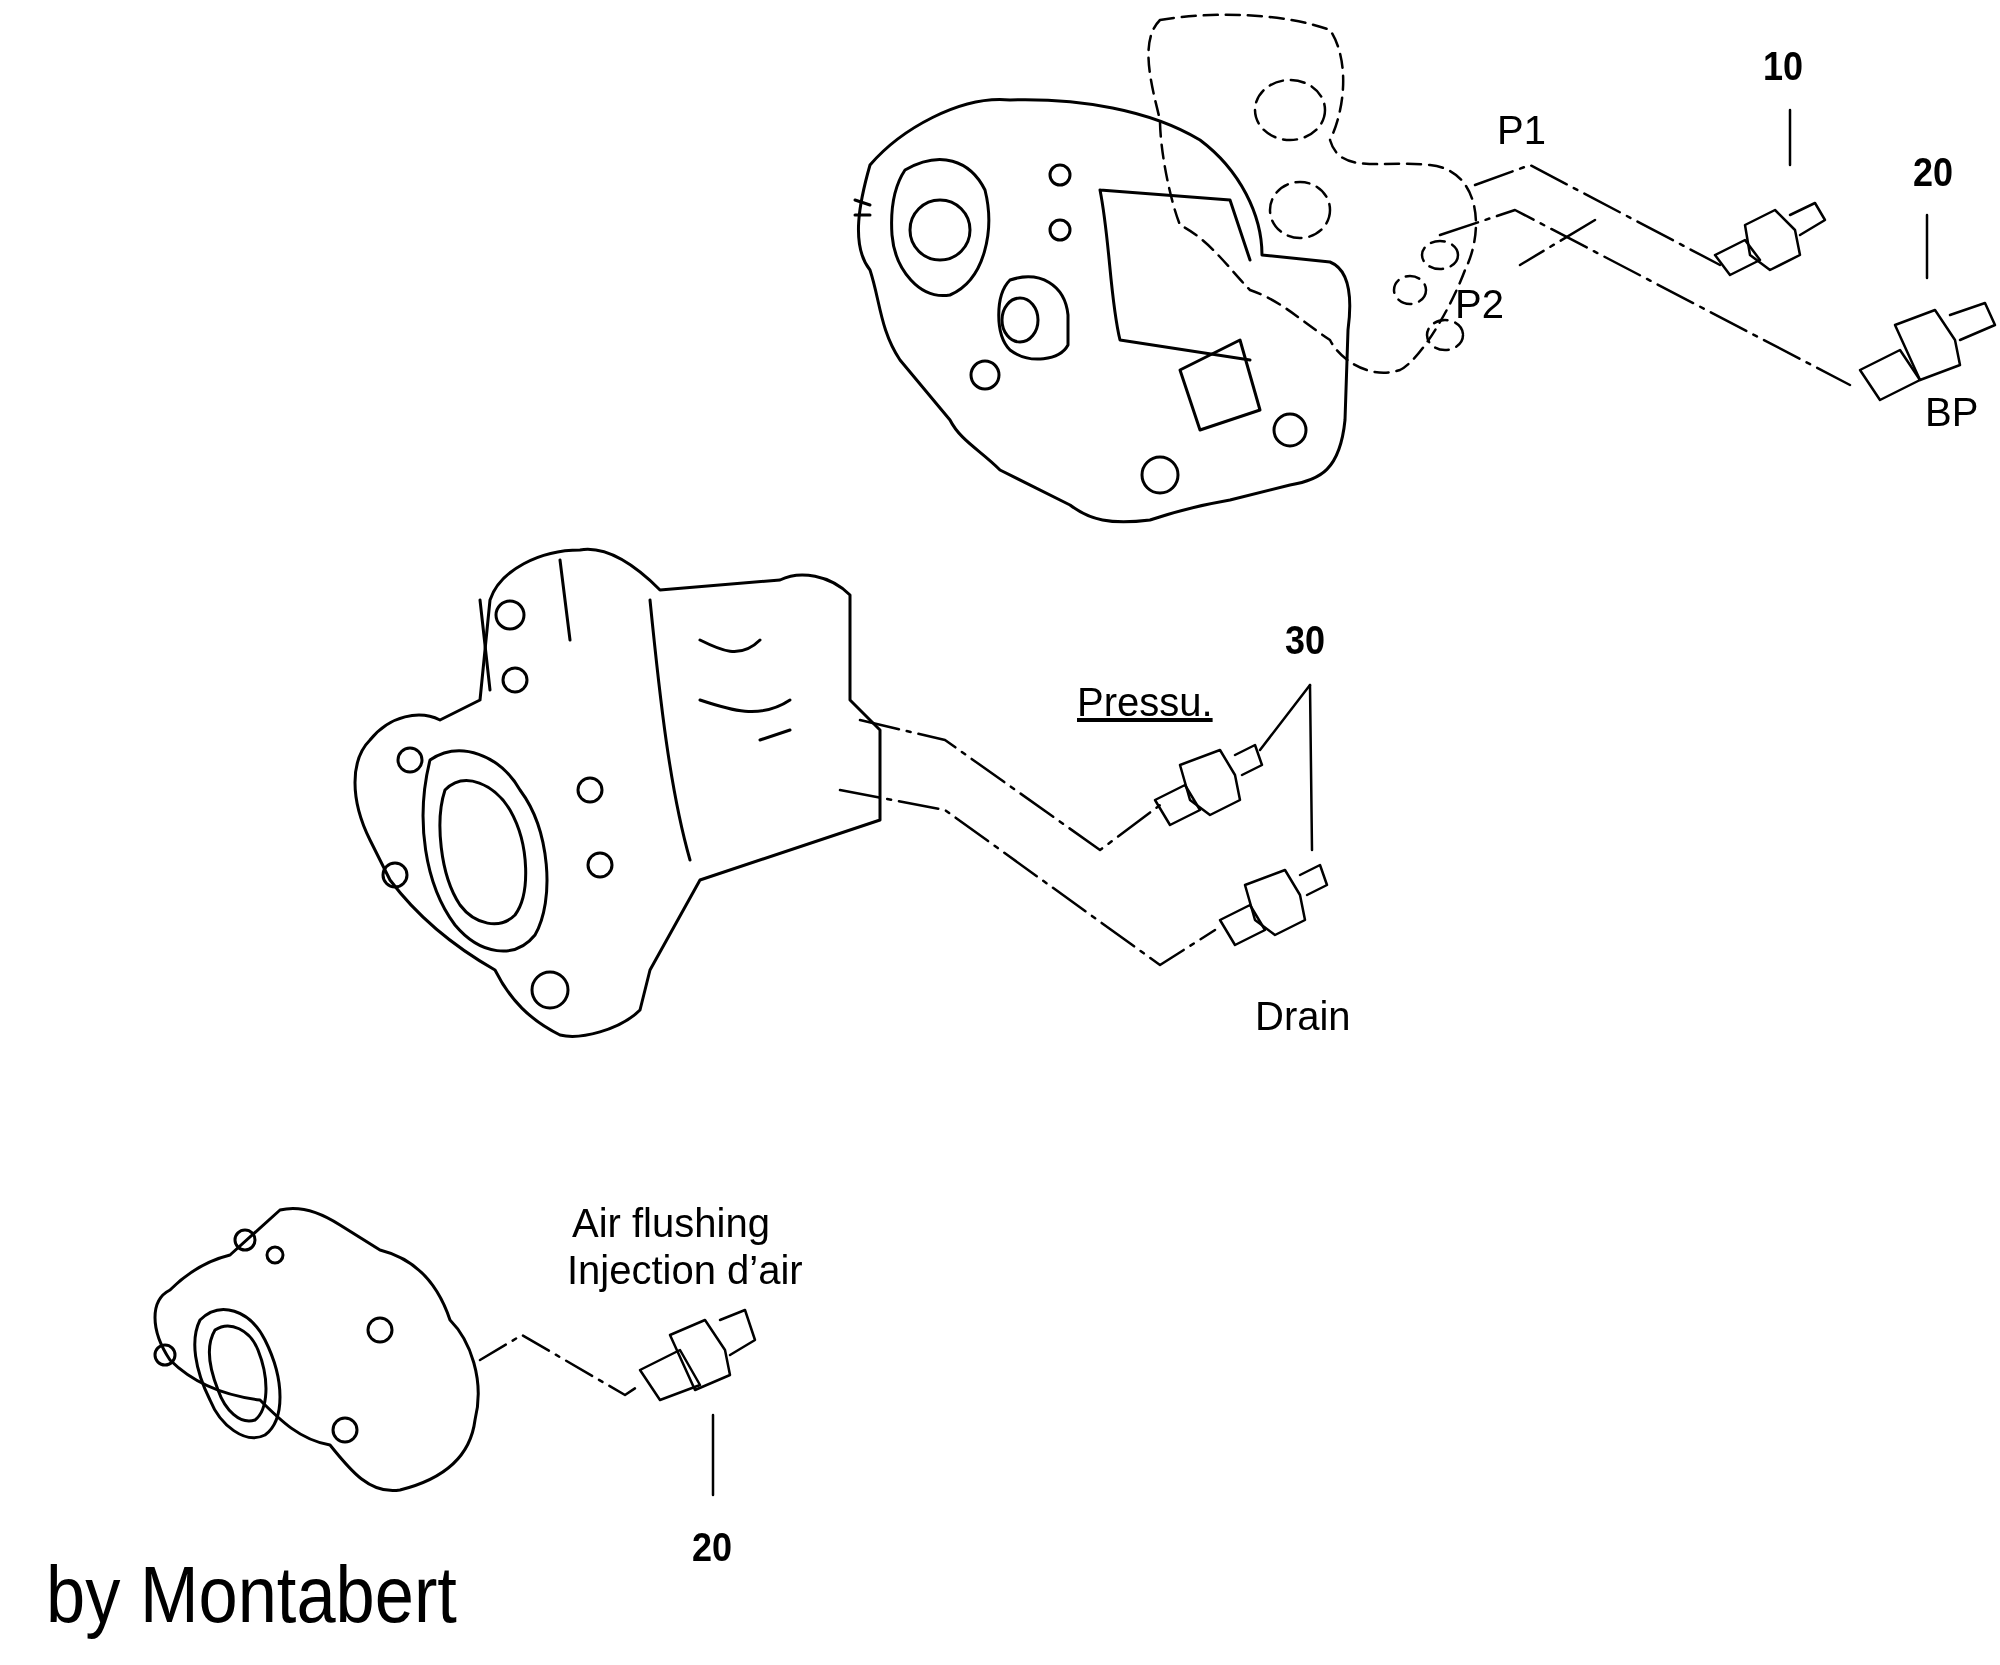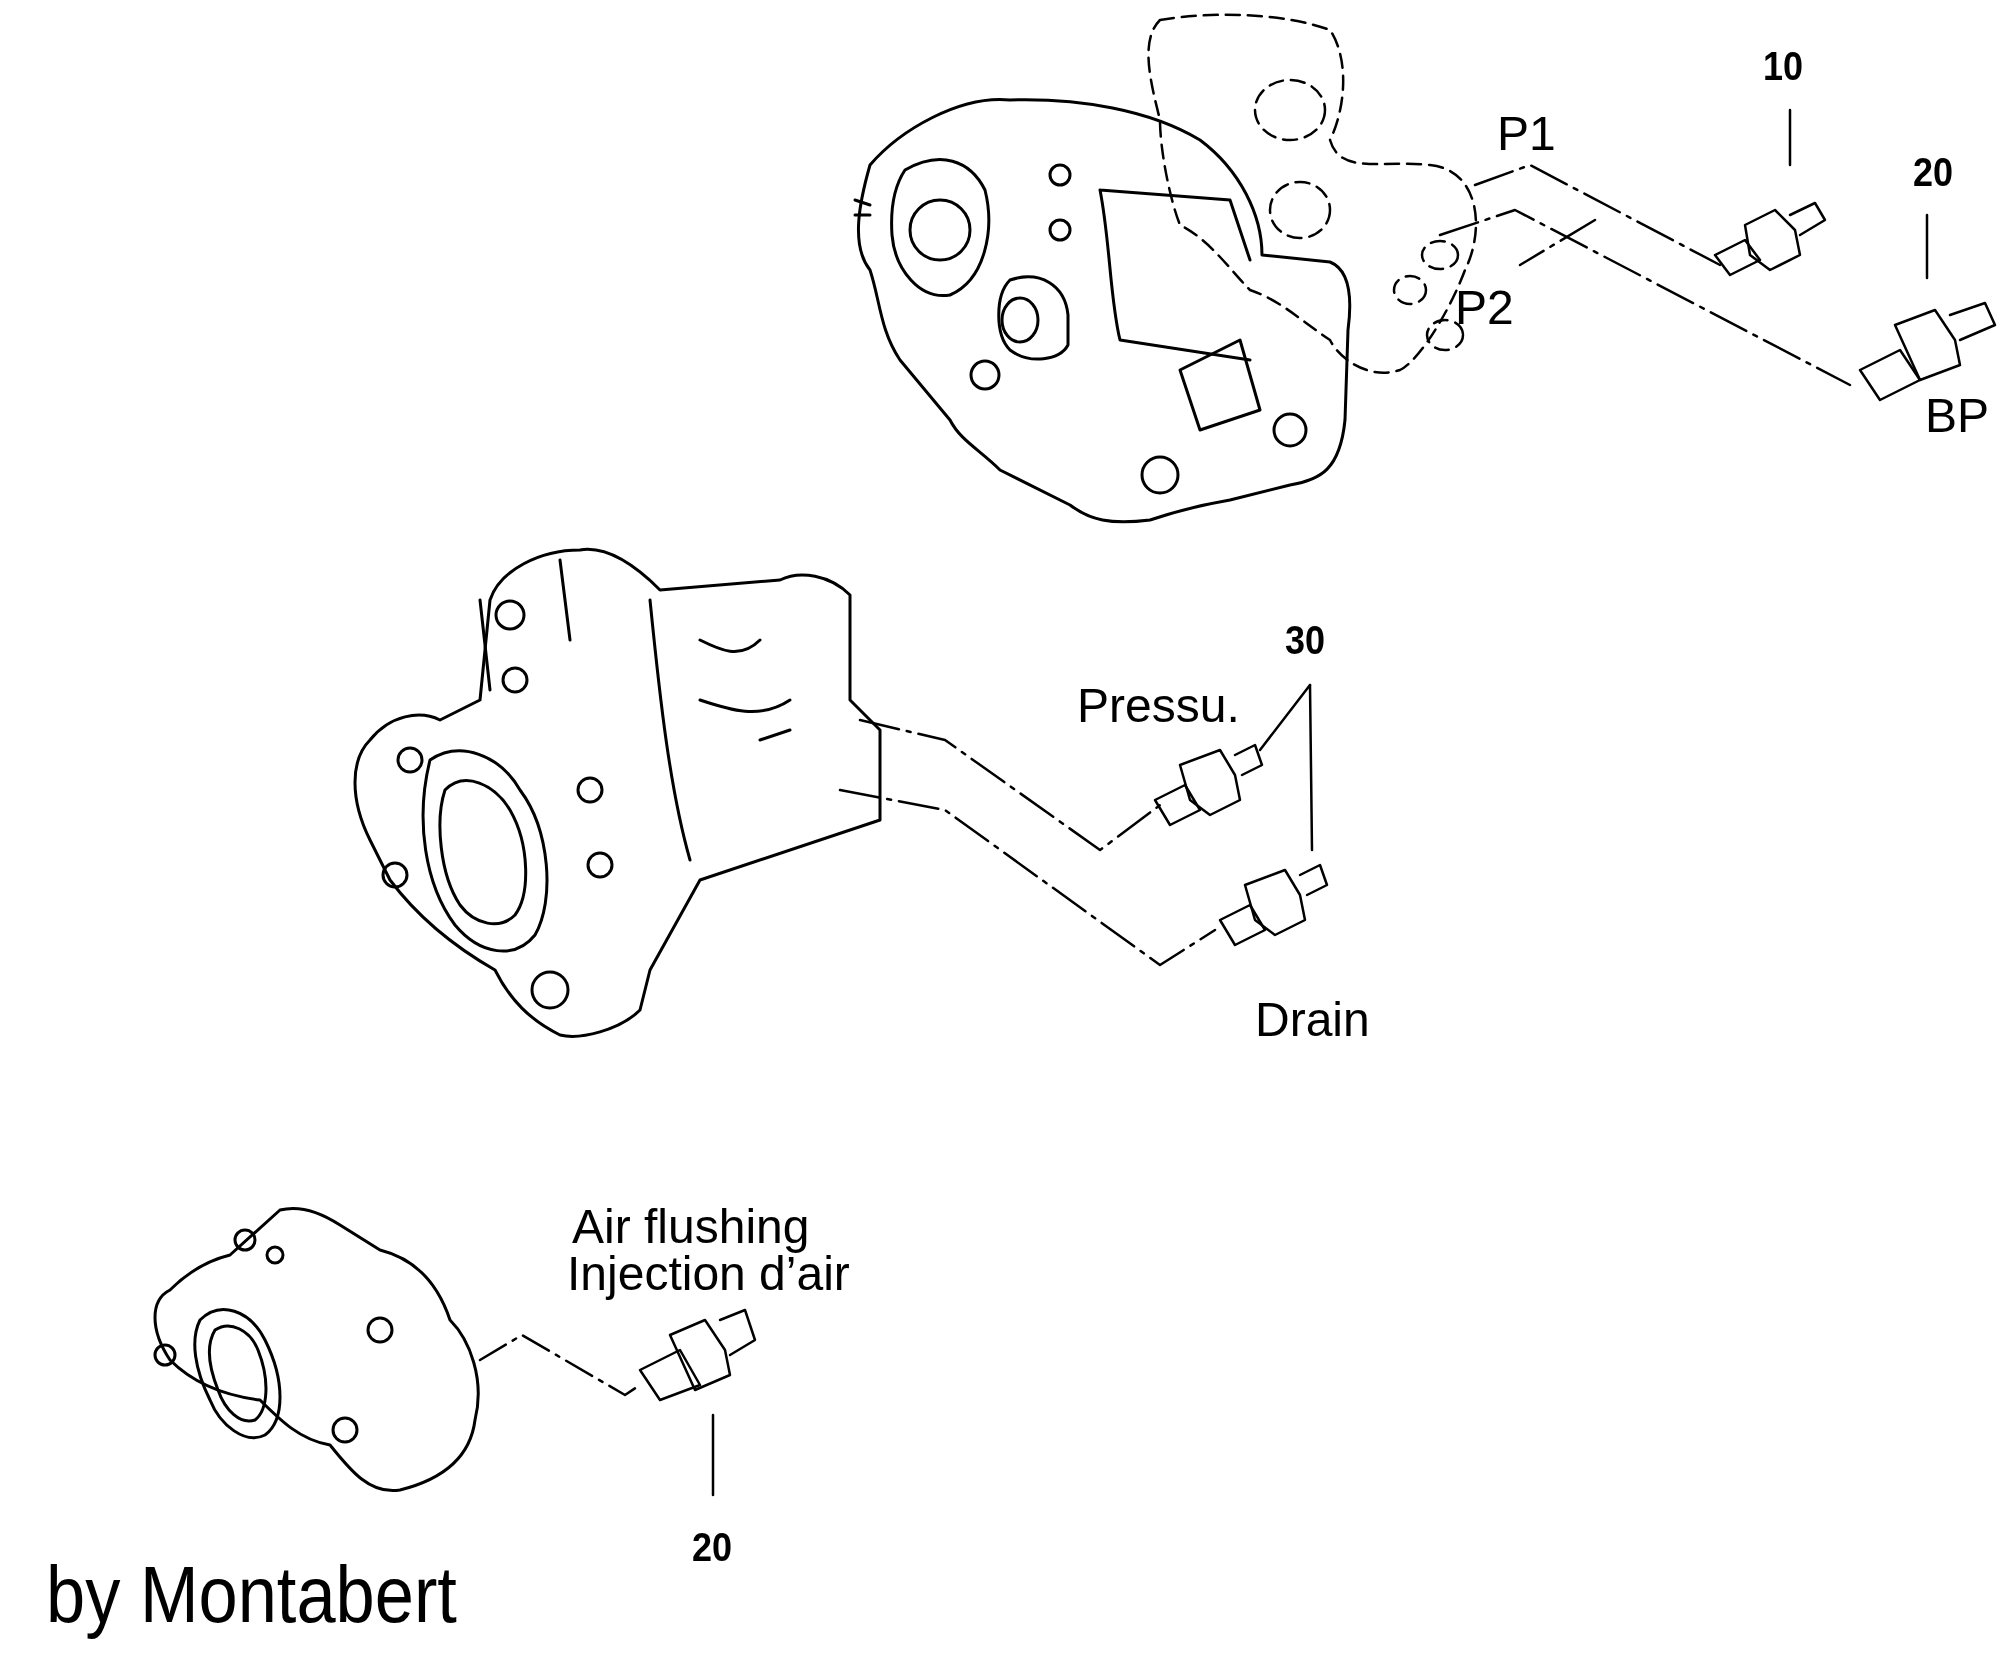--- a/index.html
+++ b/index.html
@@ -1,20 +1,20 @@
 <!DOCTYPE html>
 <html><head>
 <meta charset="utf-8">
 <style>
   html, body { margin:0; padding:0; background:#ffffff; }
   body { width:2000px; height:1665px; position:relative; overflow:hidden; font-family:"Liberation Sans", sans-serif; color:#000; }
   svg.art { position:absolute; left:0; top:0; }
   .lbl { position:absolute; white-space:nowrap; line-height:1; }
   .num { font-weight:bold; font-size:40px; transform:scaleX(0.9); transform-origin:left top; }
-  .cap { font-size:48px; }
+  .cap { font-size:40px; }
   .credit { font-size:80px; transform:scaleX(0.88); transform-origin:left top; }
 </style>
 </head>
 <body>
 
 <svg class="art" width="2000" height="1665" viewBox="0 0 2000 1665" fill="none" stroke="#000" stroke-width="3" stroke-linejoin="round" stroke-linecap="round">
 
   <g>
     <path d="M870 165 C900 130 960 95 1010 100 C1080 98 1150 110 1200 140 C1240 170 1262 215 1262 255 L1330 262 C1350 270 1352 300 1348 330 L1345 420 C1340 470 1320 480 1290 485 L1230 500 C1200 505 1180 510 1150 520 C1110 525 1090 520 1070 505 L1000 470 C980 450 960 440 950 420 L900 360 C880 330 880 300 870 270 C850 245 860 200 870 165 Z"></path>
     <path d="M905 170 C940 150 970 160 985 190 C995 230 985 280 950 295 C920 300 895 270 892 235 C890 205 895 185 905 170 Z"></path>
@@ -117,20 +117,20 @@
   </g>
 </svg>
 
 <div class="lbl num" style="left:1763px; top:46px;">10</div>
 <div class="lbl num" style="left:1913px; top:152px;">20</div>
 <div class="lbl cap" style="left:1497px; top:110px;">P1</div>
 <div class="lbl cap" style="left:1455px; top:284px;">P2</div>
 <div class="lbl cap" style="left:1925px; top:392px;">BP</div>
 
 <div class="lbl num" style="left:1285px; top:620px;">30</div>
-<div class="lbl cap" style="left:1077px; top:682px;">Pressu.</div>
+<div class="lbl cap" style="left:1077px; top:682px;text-decoration:underline;">Pressu.</div>
 <div class="lbl cap" style="left:1255px; top:996px;">Drain</div>
 
 <div class="lbl cap" style="left:572px; top:1203px;">Air flushing</div>
 <div class="lbl cap" style="left:567px; top:1250px;text-align:right;">Injection d’air</div>
 <div class="lbl num" style="left:692px; top:1527px;">20</div>
 
 <div class="lbl credit" style="left:46px; top:1555px;">by Montabert</div>
 
 </body></html>

